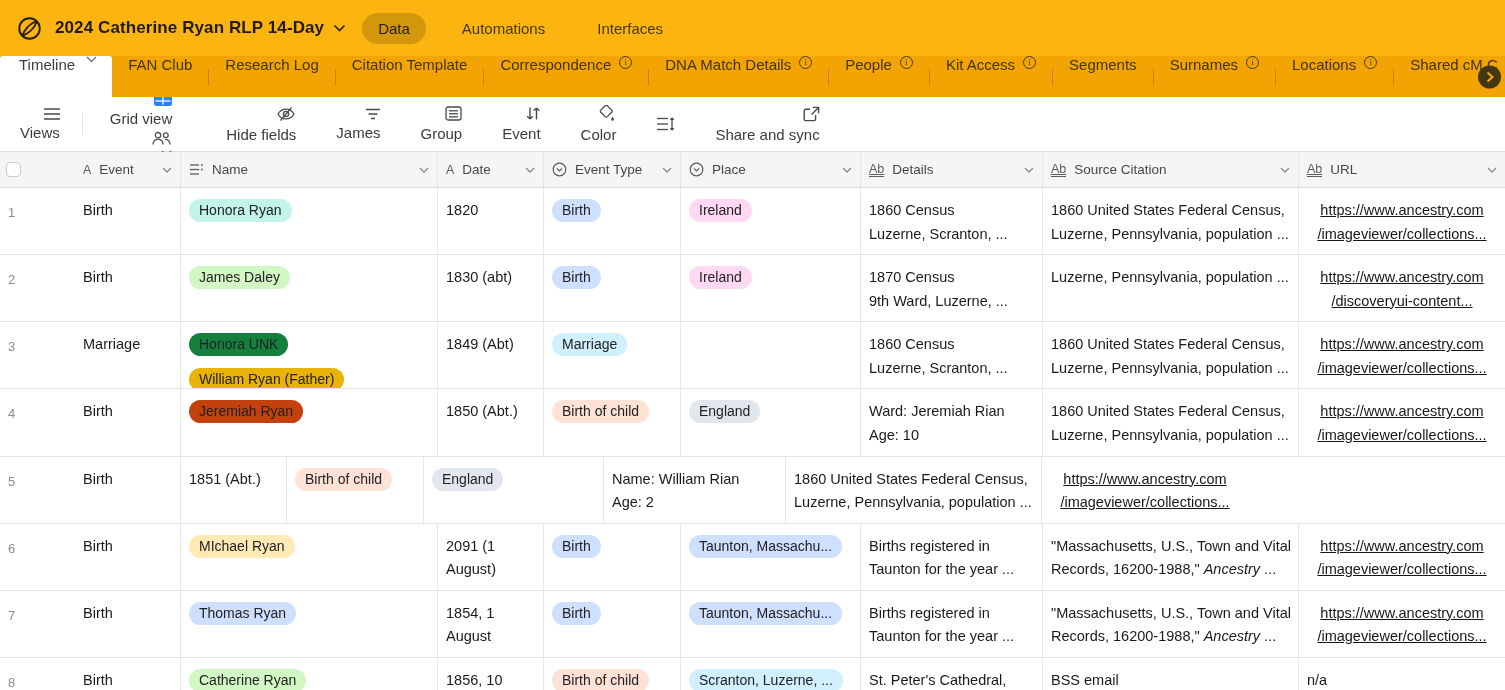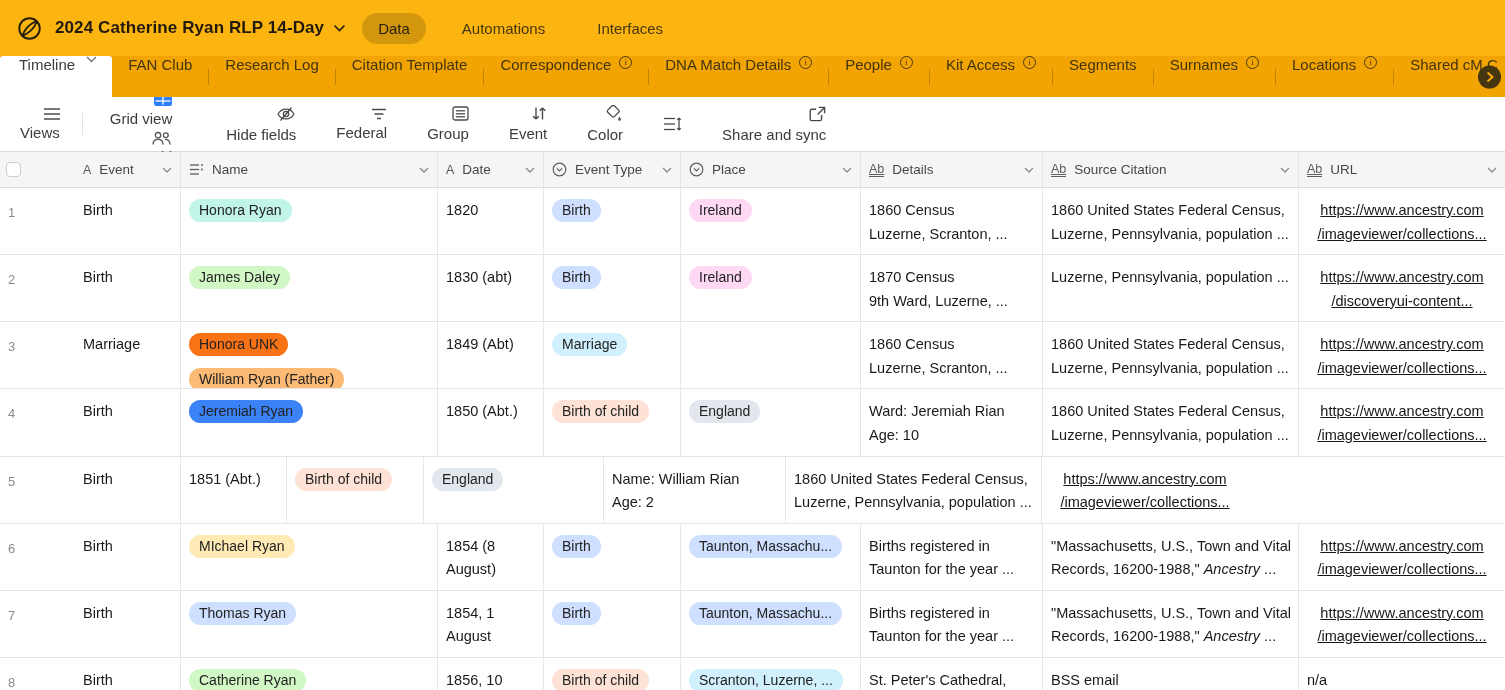--- a/index.html
+++ b/index.html
@@ -189,21 +189,21 @@
           <line x1="4.5" y1="14.5" x2="15.5" y2="1.5"></line>
         </svg>
       <span>Hide fields</span>
     </button>
     <button class="tool gap-md">
       <svg width="16" height="12" viewBox="0 0 16 12" stroke="#4a4a4a" stroke-width="1.5">
           <line x1="1" y1="1.5" x2="15" y2="1.5"></line>
           <line x1="3.5" y1="6" x2="12.5" y2="6"></line>
           <line x1="6" y1="10.5" x2="10" y2="10.5"></line>
         </svg>
-      <span>Federal</span>
+      <span>James</span>
     </button>
     <button class="tool gap-md">
       <svg width="17" height="15" viewBox="0 0 17 15" fill="none" stroke="#4a4a4a" stroke-width="1.3">
           <rect x="1" y="1" width="15" height="13" rx="2"></rect>
           <line x1="4" y1="4.8" x2="13" y2="4.8"></line>
           <line x1="4" y1="7.8" x2="13" y2="7.8"></line>
           <line x1="4" y1="10.8" x2="13" y2="10.8"></line>
         </svg>
       <span>Group</span>
     </button>
@@ -365,22 +365,22 @@
           </div>
           <div class="cell col-url bl">
             <a class="urllink">https://www.ancestry.com</a>
             <a class="urllink">/discoveryui-content...</a>
           </div>
         </div>
         <div class="trow">
           <div class="cell col-num">3</div>
           <div class="cell col-event">Marriage</div>
           <div class="cell col-name bl">
-            <div class="pill-line"><span class="pill" style="background: #f97316;">Honora UNK</span></div>
-            <div class="pill-line"><span class="pill" style="background: #fdba74;">William Ryan (Father)</span></div>
+            <div class="pill-line"><span class="pill" style="background: #15803d;">Honora UNK</span></div>
+            <div class="pill-line"><span class="pill" style="background: #eab308;">William Ryan (Father)</span></div>
           </div>
           <div class="cell col-date bl">
             <div class="line">1849 (Abt)</div>
           </div>
           <div class="cell col-etype bl"><span class="pill" style="background: rgb(208, 240, 253);">Marriage</span></div>
           <div class="cell col-place bl"></div>
           <div class="cell col-details bl">
             <div class="line">1860 Census</div>
             <div class="line">Luzerne, Scranton, ...</div>
           </div>
@@ -390,21 +390,21 @@
           </div>
           <div class="cell col-url bl">
             <a class="urllink">https://www.ancestry.com</a>
             <a class="urllink">/imageviewer/collections...</a>
           </div>
         </div>
         <div class="trow">
           <div class="cell col-num">4</div>
           <div class="cell col-event">Birth</div>
           <div class="cell col-name bl">
-            <div class="pill-line"><span class="pill" style="background: #3b82f6;">Jeremiah Ryan</span></div>
+            <div class="pill-line"><span class="pill" style="background: #c2410c;">Jeremiah Ryan</span></div>
           </div>
           <div class="cell col-date bl">
             <div class="line">1850 (Abt.)</div>
           </div>
           <div class="cell col-etype bl"><span class="pill" style="background: rgb(254, 226, 213);">Birth of child</span></div>
           <div class="cell col-place bl"><span class="pill" style="background: rgb(226, 231, 238);">England</span></div>
           <div class="cell col-details bl">
             <div class="line">Ward: Jeremiah Rian</div>
             <div class="line">Age: 10</div>
           </div>
@@ -438,21 +438,21 @@
             <a class="urllink">/imageviewer/collections...</a>
           </div>
         </div>
         <div class="trow">
           <div class="cell col-num">6</div>
           <div class="cell col-event">Birth</div>
           <div class="cell col-name bl">
             <div class="pill-line"><span class="pill" style="background: rgb(255, 234, 182);">MIchael Ryan</span></div>
           </div>
           <div class="cell col-date bl">
-            <div class="line">1854 (8</div>
+            <div class="line">2091 (1</div>
             <div class="line">August)</div>
           </div>
           <div class="cell col-etype bl"><span class="pill" style="background: rgb(207, 223, 255);">Birth</span></div>
           <div class="cell col-place bl"><span class="pill" style="background: rgb(207, 223, 255);">Taunton, Massachu...</span></div>
           <div class="cell col-details bl">
             <div class="line">Births registered in</div>
             <div class="line">Taunton for the year ...</div>
           </div>
           <div class="cell col-source bl">
             <div class="line">"Massachusetts, U.S., Town and Vital</div>

